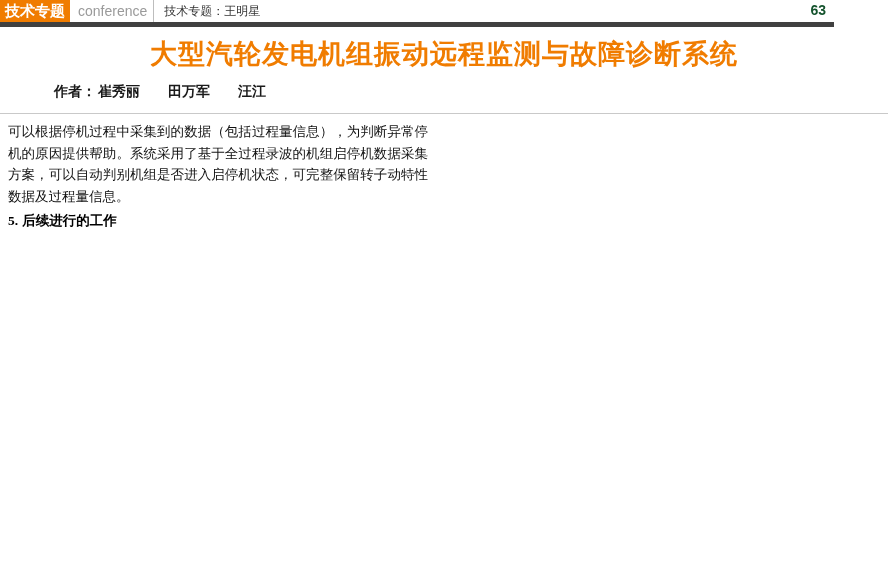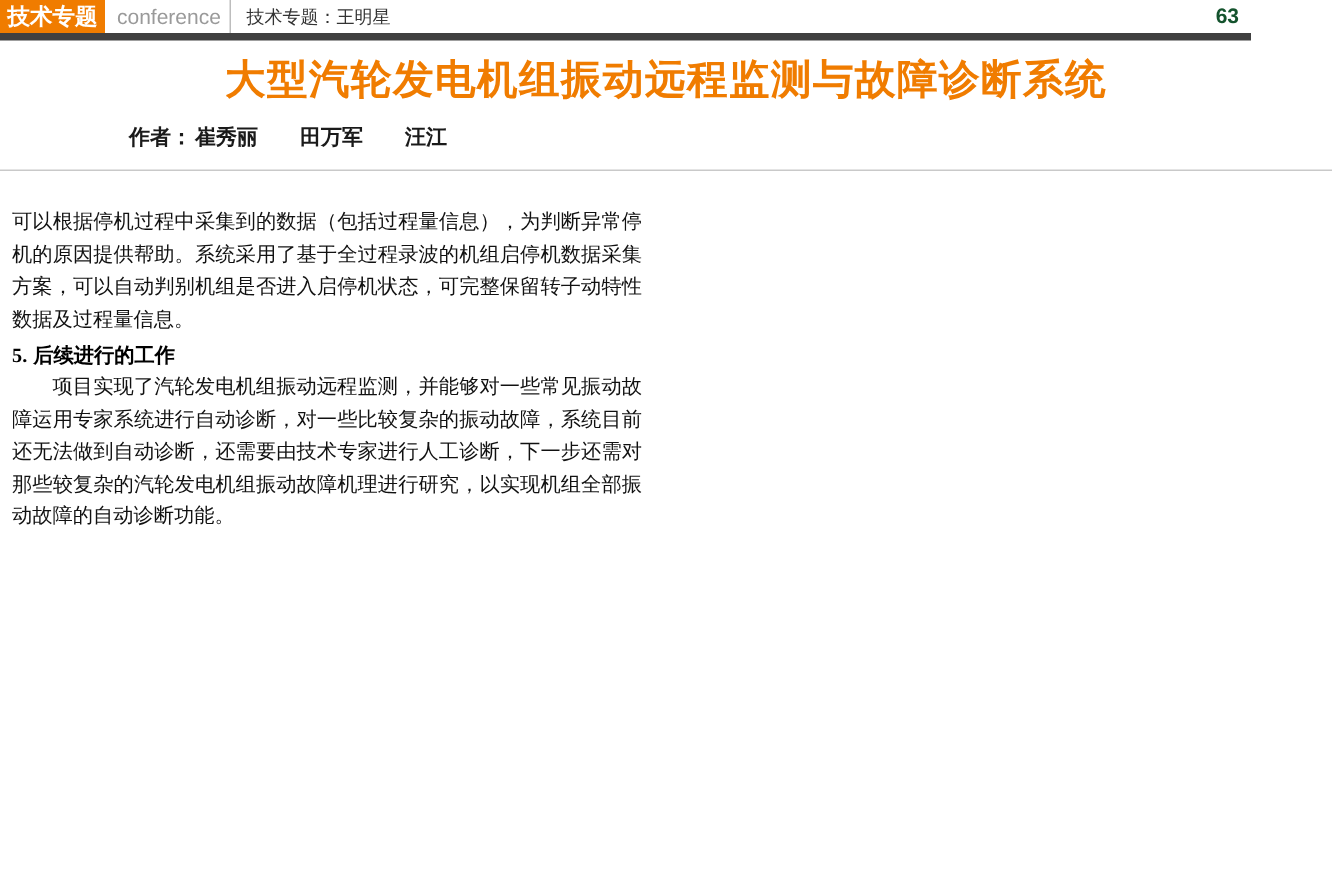--- a/index.html
+++ b/index.html
@@ -84,38 +84,37 @@
 
   
   .authors-row {
     margin-top: 12px;
     padding-left: 54px;
     font-size: 14px;
     font-weight: bold;
     color: #1a1a1a;
     display: flex;
     align-items: baseline;
-    margin-left: 32px;
   }
   .authors-label { margin-right: 2px; }
   .author-name { margin-right: 28px; }
 
   
   .rule {
     margin-top: 12px;
     height: 1px;
     background: #c9c9c9;
     width: 888px;
   }
 
   
   .body-col {
     width: 420px;
     margin-left: 8px;
-    margin-top: 24px;
+    margin-top: 7px;
     font-size: 13.5px;
     line-height: 21.5px;
     color: #111111;
     text-align: justify;
   }
   .para { margin: 0; }
   .para.indent { text-indent: 2em; }
   .section-head {
     margin: 2px 0 0 0;
     font-size: 13.5px;
@@ -152,14 +151,13 @@
   <span class="author-name">汪江</span>
 </div>
 
 <div class="rule"></div>
 
 <div class="body-col">
   <p class="para">可以根据停机过程中采集到的数据（包括过程量信息），为判断异常停机的原因提供帮助。系统采用了基于全过程录波的机组启停机数据采集方案，可以自动判别机组是否进入启停机状态，可完整保留转子动特性数据及过程量信息。</p>
   <h2 class="section-head">
     <span class="num">5.</span><span>后续进行的工作</span>
   </h2>
-  <p class="para indent">项目实现了汽轮发电机组振动远程监测，并能够对一些常见振动故障运用专家系统进行自动诊断，对一些比较复杂的振动故障，系统目前还无法做到自动诊断，还需要由技术专家进行人工诊断，下一步还需对那些较复杂的汽轮发电机组振动故障机理进行研究，以实现机组全部振动故障的自动诊断功能。</p>
 </div>
 
 </body></html>

